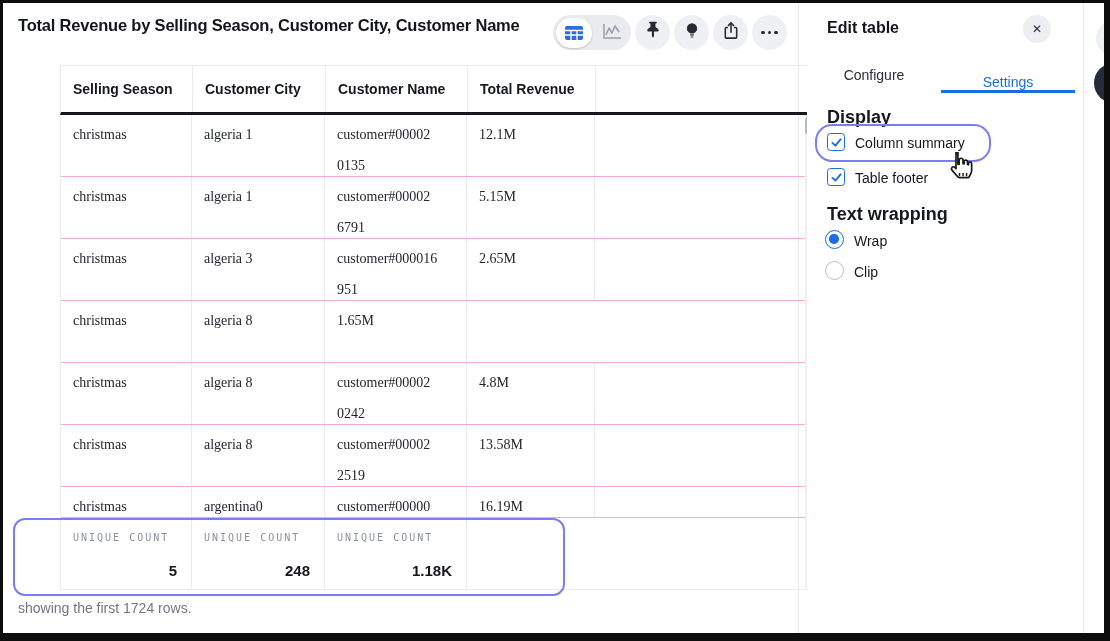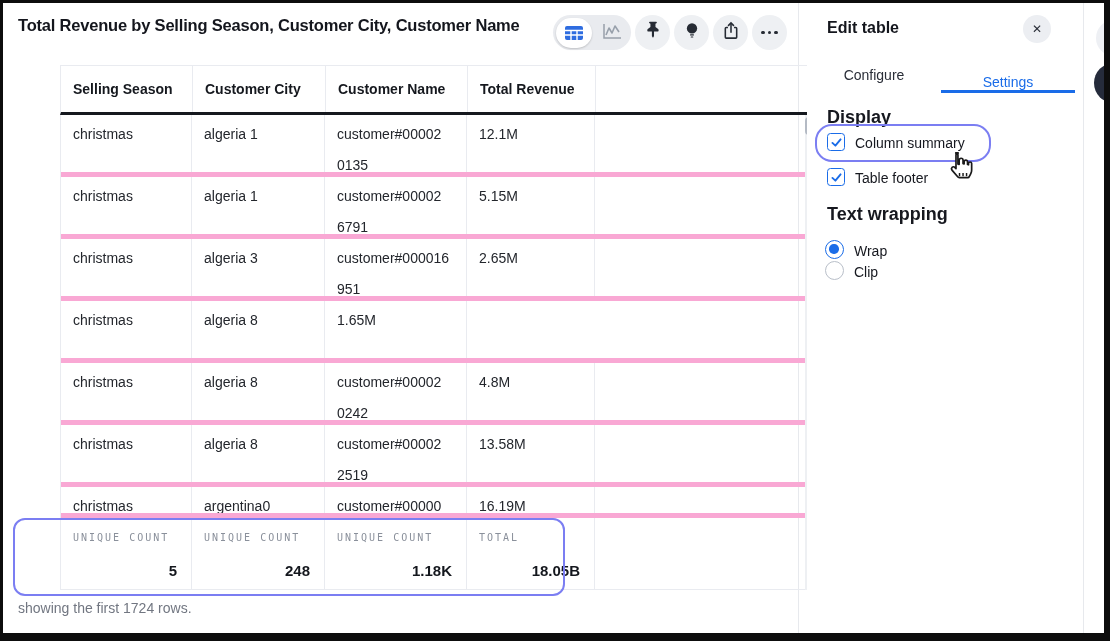--- a/index.html
+++ b/index.html
@@ -23,21 +23,21 @@
 
   
   .tablewrap { position:absolute; left:15px; top:62px; width:753px;margin-left:42px; }
   .thead { display:grid; grid-template-columns:132px 133px 142px 128px 1fr; height:50px;
            border:1px solid #e9ebf0; border-bottom:3px solid #15181e; }
   .th { display:flex; align-items:center; padding-left:12px; font-size:14px; font-weight:700;
         color:#15181e; border-right:1px solid #e9ebf0; }
   .th:last-child { border-right:none; }
   .tbody { position:relative; width:753px; border-left:1px solid #e9ebf0; }
   .rows { width:745px; }
-  .trow { display:grid; grid-template-columns:131px 133px 142px 128px 1fr; border-bottom:5px solid #f9a8d4; }
+  .trow { display:grid; grid-template-columns:131px 133px 142px 128px 1fr; border-bottom:1px solid #f9a8d4;font-family:Liberation Serif, serif; }
   .td { padding:4px 12px 0; font-size:14px; color:#23262c; line-height:31px;
         border-right:1px solid #e9ebf0; overflow:hidden; }
   .td.last { border-right:none; }
   .trow.tall { height:62px; }
   .trow.short { height:31px; }
   .tfoot { display:grid; grid-template-columns:131px 133px 142px 128px 1fr; height:72px;
            border-bottom:1px solid #e9ebf0; width:745px; }
   .fcell { position:relative; border-right:1px solid #e9ebf0; padding:14px 12px 0; }
   .fcell.last { border-right:none; }
   .flabel { font-family:"DejaVu Sans Mono", monospace; font-size:10px; letter-spacing:2px; color:#8a909b; }
@@ -230,24 +230,20 @@
               <div class="fvalue">5</div>
             </div>
             <div class="fcell">
               <div class="flabel">UNIQUE COUNT</div>
               <div class="fvalue">248</div>
             </div>
             <div class="fcell">
               <div class="flabel">UNIQUE COUNT</div>
               <div class="fvalue">1.18K</div>
             </div>
-            <div class="fcell">
-              <div class="flabel">TOTAL</div>
-              <div class="fvalue">18.05B</div>
-            </div>
             <div class="fcell last"></div>
           </div>
         </div>
 
         <div class="scrollbar">
           <div class="thumb"></div>
         </div>
       </div>
     </div>
 
@@ -283,21 +279,21 @@
       <span class="cbox">
         <svg width="13" height="13" viewBox="0 0 14 14">
             <polyline points="2.6,7.4 5.8,10.4 11.4,3.6" fill="none" stroke="#1a6ce8" stroke-width="2" stroke-linecap="round" stroke-linejoin="round"></polyline>
           </svg>
       </span>
       <span>Table footer</span>
     </div>
 
     <div class="sec-label" style="top:201px">Text wrapping</div>
 
-    <div class="opt-row" style="top:237px; left:18px">
+    <div class="opt-row" style="top:227px; left:18px">
       <span class="radio on"></span>
       <span>Wrap</span>
     </div>
 
     <div class="opt-row" style="top:258px; left:18px">
       <span class="radio off"></span>
       <span>Clip</span>
     </div>
 
     <div class="cb-highlight"></div>

